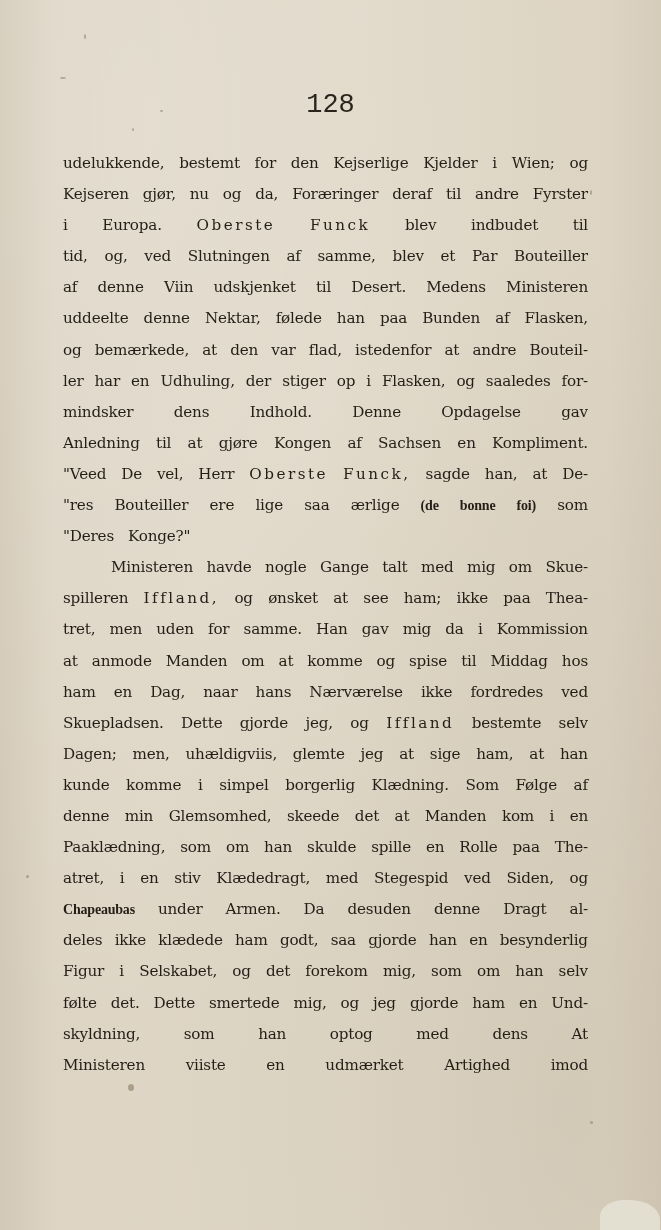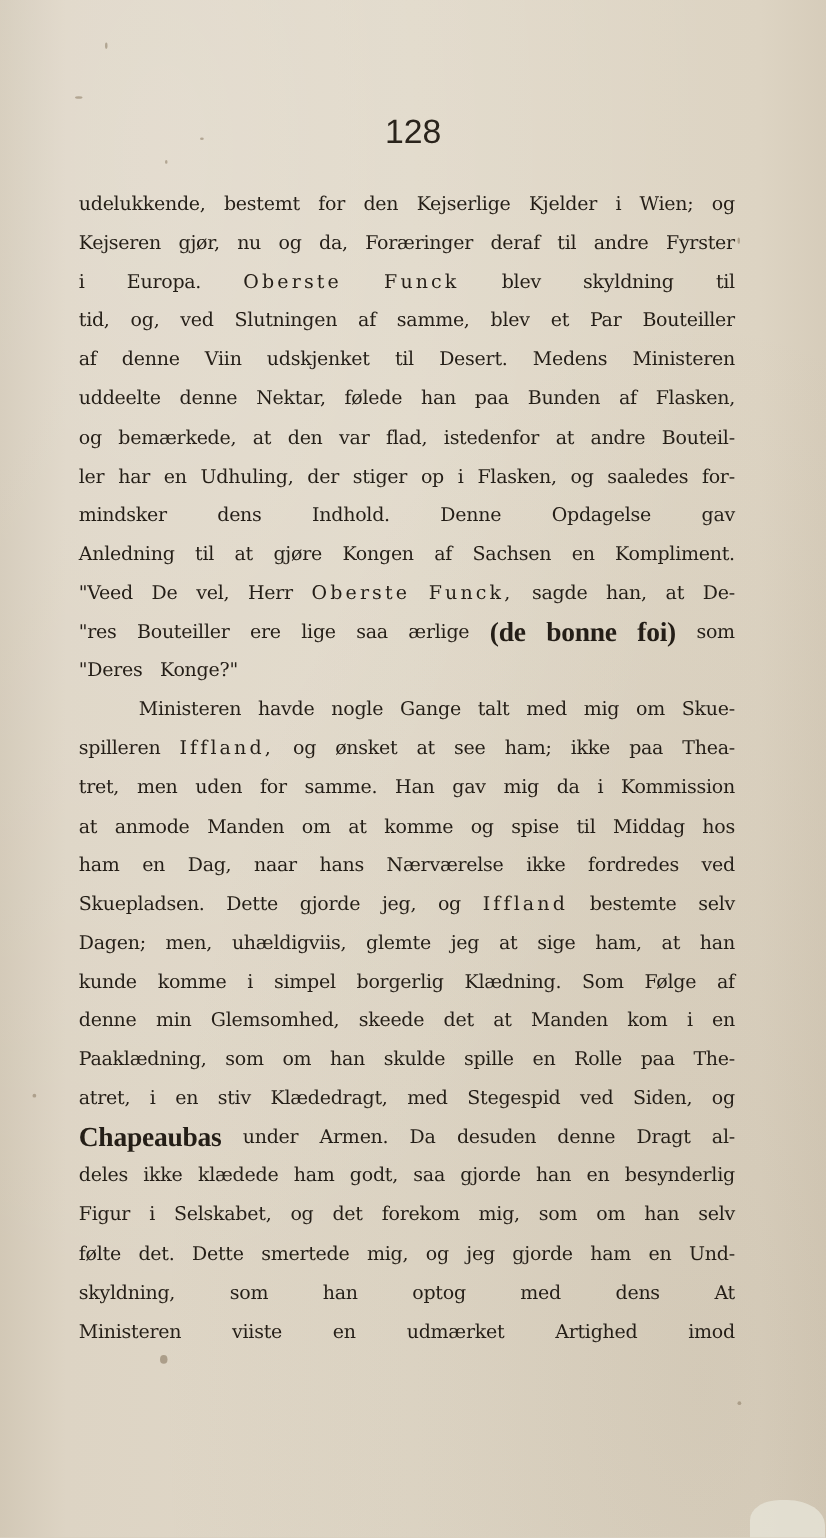--- a/index.html
+++ b/index.html
@@ -13,40 +13,40 @@
       width: 661px; height: 1230px;
       background:
         radial-gradient(ellipse at 20% 10%, rgba(255,255,255,0.18), rgba(0,0,0,0) 60%),
         radial-gradient(ellipse at 85% 90%, rgba(120,100,70,0.10), rgba(0,0,0,0) 55%),
         linear-gradient(90deg, #d2c8b6 0%, #ddd4c4 8%, #e0d8c8 50%, #ddd4c3 92%, #d6ccba 100%);
     }
     .speck { position: absolute; background: #8a7a62; border-radius: 50%; opacity: 0.55; }
     .page-number {
       position: absolute; top: 90px; left: 0; width: 661px;
       text-align: center;
-      font-family: Liberation Sans, sans-serif;
+      font-family: Liberation Mono, monospace;
       font-size: 27px; color: #2a241c;
     }
     .text-block {
       position: absolute; top: 148px; left: 63px; width: 525px;
     }
     .line {
       display: flex; justify-content: space-between;
       height: 31.1px; line-height: 31.1px;
       font-family: "DejaVu Serif", serif;
       font-size: 15.2px; color: #241e17;
       white-space: nowrap;
       letter-spacing: -0.2px;
       text-align: center;
     }
     .line.last { justify-content: flex-start; }
     .line.indent { padding-left: 48px; }
     .word { display: inline-block; }
     .word.spaced { letter-spacing: 2.5px; }
-    .word.bold { font-weight: bold; font-family: "Liberation Serif", serif; font-size: 22px; }
+    .word.bold { font-weight: bold; font-family: "Liberation Serif", serif; font-size: 14px; }
     .stain {
       position: absolute; left: 600px; top: 1200px; width: 60px; height: 40px;
       background: rgba(230,228,215,0.8); border-radius: 40% 50% 0 0;
     }
   </style>
 </head>
 <body>
 
 <div class="page">
   <div class="speck" style="left:84px;top:34px;width:2px;height:5px;"></div>
@@ -84,21 +84,21 @@
         <span class="word">til</span>
         <span class="word">andre</span>
         <span class="word">Fyrster</span>
       </div>
       <div class="line">
         <span class="word">i</span>
         <span class="word">Europa.</span>
         <span class="word spaced">Oberste</span>
         <span class="word spaced">Funck</span>
         <span class="word">blev</span>
-        <span class="word">skyldning</span>
+        <span class="word">indbudet</span>
         <span class="word">til</span>
       </div>
       <div class="line">
         <span class="word">tid,</span>
         <span class="word">og,</span>
         <span class="word">ved</span>
         <span class="word">Slutningen</span>
         <span class="word">af</span>
         <span class="word">samme,</span>
         <span class="word">blev</span>

